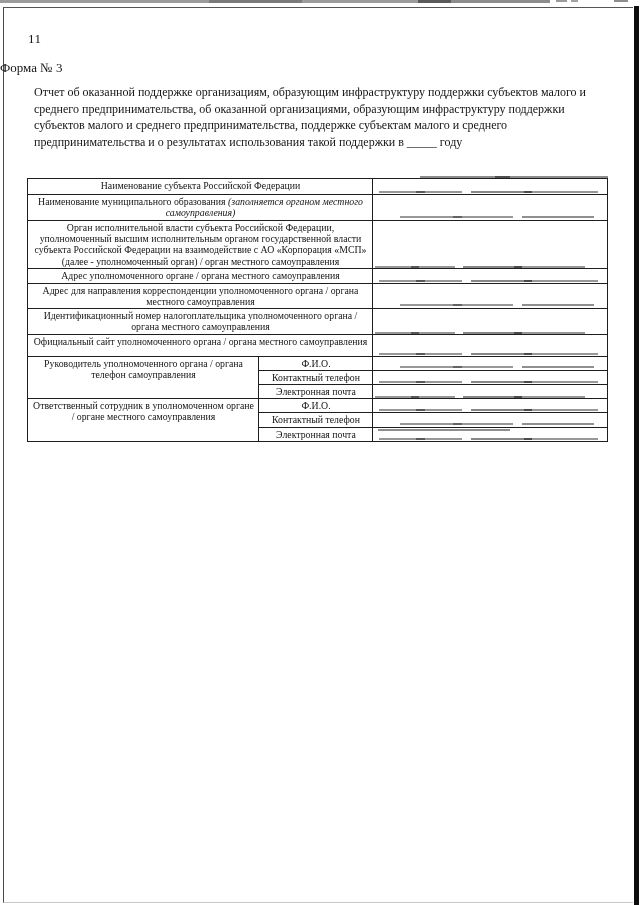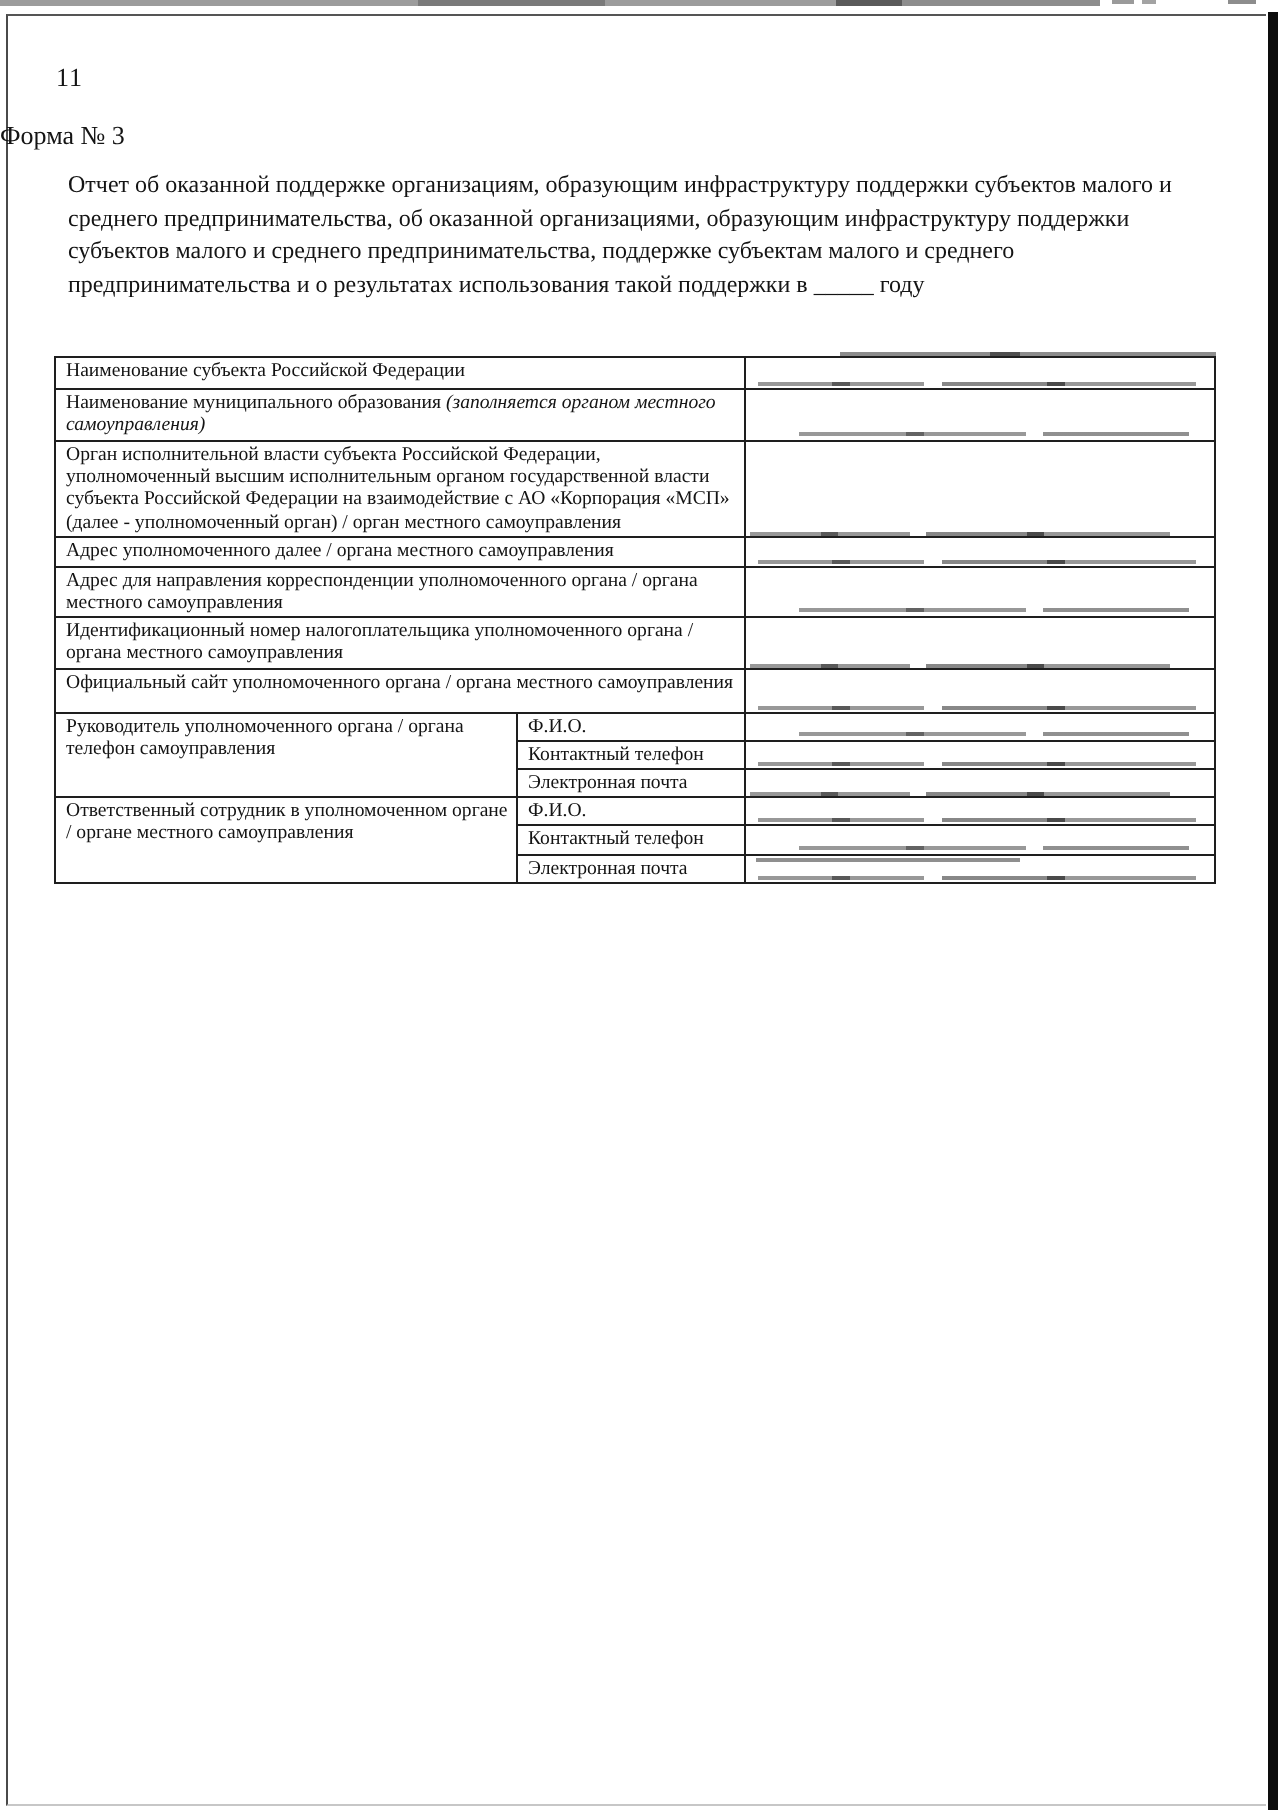--- a/index.html
+++ b/index.html
@@ -24,21 +24,21 @@
   
   .page-number { position:absolute; top:31px; left:0; width:640px; 
                  font-size:13px; letter-spacing:.5px;padding-left:28px; }
   .form-label  { position:absolute; top:60px; left:0; width:640px; text-align:left;
                  font-size:13px; }
   .doc-title   { position:absolute; top:84px; left:34px; width:572px; text-align:left;
                  font-size:12px; line-height:16.5px; }
 
   
   table.form-table { position:absolute; top:178px; left:27px; width:580px;
-    border-collapse:collapse; table-layout:fixed; font-size:9.8px; line-height:11.2px; }
+    border-collapse:collapse; table-layout:fixed; font-size:9.8px; line-height:11.2px;text-align:center; }
   .form-table td { border:1px solid #1e1e1e; vertical-align:top;
                    padding:1px 4px 1px 5px; overflow:hidden; }
   .form-table .lbl { }
   .form-table .note { font-style:italic; }
   .form-table .note::before { content:" "; }
   .form-table .val { position:relative; }
   .val::after { content:""; position:absolute; height:2px; bottom:1px; left:6px; right:9px;
     background:linear-gradient(90deg,#8f8f8f 0 17%,#4a4a4a 17% 21%,#8f8f8f 21% 38%,transparent 38% 42%,#7d7d7d 42% 66%,#3a3a3a 66% 70%,#8f8f8f 70% 100%);
     opacity:.92; }
   .val.v2::after { bottom:2px; left:16px; right:4px;
@@ -86,21 +86,21 @@
       <td colspan="2" class="lbl"><span>Наименование муниципального образования</span><span class="note">(заполняется органом местного самоуправления)</span></td>
       <td class="val v2"><span></span></td>
     </tr>
 
     <tr class="h45">
       <td colspan="2" class="lbl"><span>Орган исполнительной власти субъекта Российской Федерации, уполномоченный высшим исполнительным органом государственной власти субъекта Российской Федерации на взаимодействие с АО «Корпорация «МСП» (далее - уполномоченный орган) / орган местного самоуправления</span></td>
       <td class="val v3"><span></span></td>
     </tr>
 
     <tr class="h15">
-      <td colspan="2" class="lbl"><span>Адрес уполномоченного далее / органа местного самоуправления</span></td>
+      <td colspan="2" class="lbl"><span>Адрес уполномоченного органе / органа местного самоуправления</span></td>
       <td class="val"><span></span></td>
     </tr>
 
     <tr class="h24">
       <td colspan="2" class="lbl"><span>Адрес для направления корреспонденции уполномоченного органа / органа местного самоуправления</span></td>
       <td class="val v2"><span></span></td>
     </tr>
 
     <tr class="h24">
       <td colspan="2" class="lbl"><span>Идентификационный номер налогоплательщика уполномоченного органа / органа местного самоуправления</span></td>

